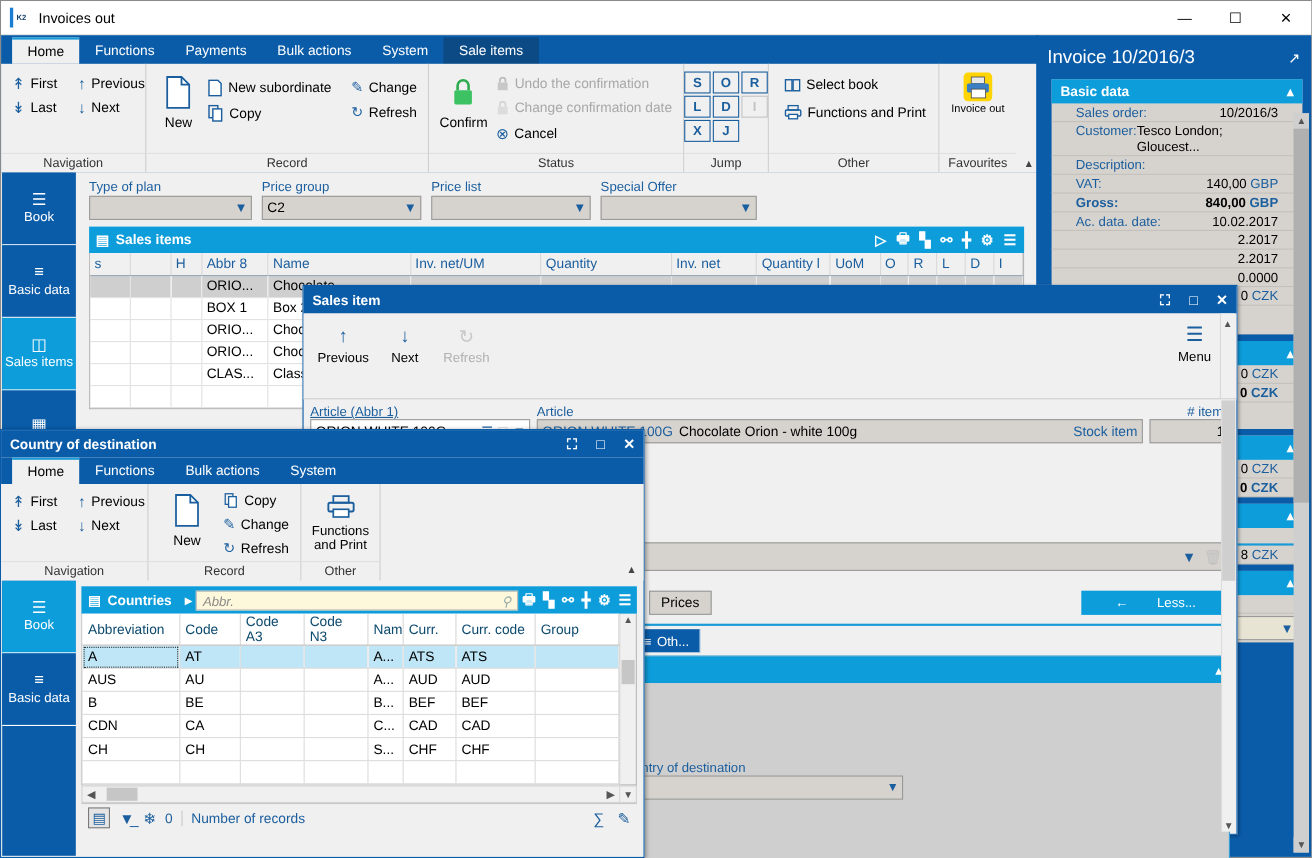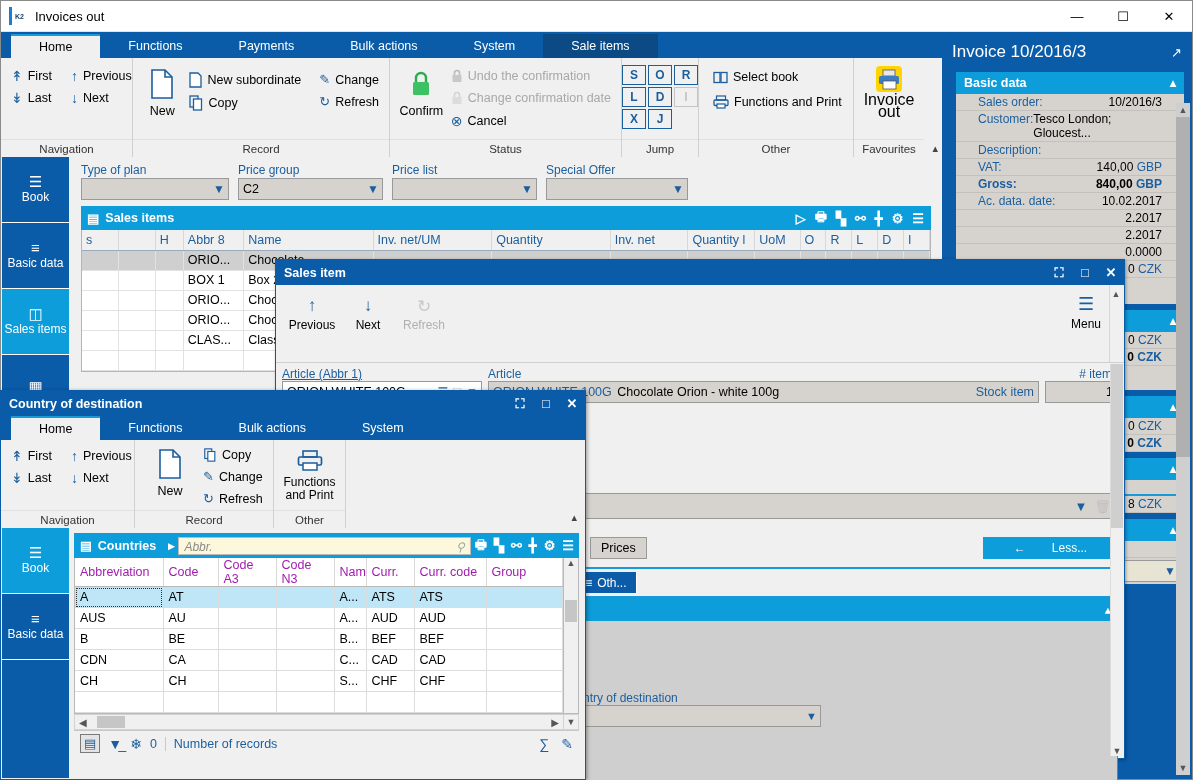--- a/index.html
+++ b/index.html
@@ -18,21 +18,21 @@
   #mainwin{position:absolute;inset:0;border:1px solid #8a8a8a;background:#f0f0f0;}
   #titlebar{height:31px;background:#fff;display:flex;align-items:center;border-bottom:1px solid #e3e3e3;}
   #titlebar .ttl{margin-left:8px;font-size:13px;}
   #appicon{width:18px;height:18px;margin-left:8px;background:#fff;border-left:3px solid #1a7fd4;display:flex;align-items:center;justify-content:center;font-size:7px;font-weight:bold;color:#14406e;}
   .wbtns{margin-left:auto;display:flex;height:31px;}
   .wbtn{width:46px;height:31px;display:flex;align-items:center;justify-content:center;font-size:13px;color:#000;}
 
   
   #ribbon{position:absolute;top:31px;left:0;width:943px;height:125px;background:#0a5ca8;}
   #tabs{height:26px;display:flex;align-items:flex-end;padding-left:10px;}
-  .tab{height:24px;padding:0 28px;display:flex;align-items:center;color:#fff;font-size:12.5px;}
+  .tab{height:24px;padding:0 14px;display:flex;align-items:center;color:#fff;font-size:12.5px;}
   .tab.active{background:#f0f0f0;color:#000;border-top:2px solid #1a9ad6;}
   .tab.ctx{background:#0c4a85;color:#fff;}
   #ribbonbody{position:absolute;top:26px;left:0;right:0;bottom:0;background:#f0f0f0;display:flex;}
   .rgrp{height:99px;display:flex;flex-direction:column;border-right:1px solid #d0d0d0;}
   .rgrp .gbody{flex:1;display:flex;align-items:flex-start;padding:4px 6px 0 6px;}
   .rgrp .glabel{height:18px;font-size:11.5px;color:#333;display:flex;align-items:center;justify-content:center;border-top:1px solid #e0e0e0;}
   .smallbtn{display:flex;align-items:center;gap:5px;font-size:12.5px;padding:2px 4px;white-space:nowrap;}
   .smallbtn.dim{color:#a8a8a8;}
   .bigbtn{display:flex;flex-direction:column;align-items:center;width:58px;padding-top:2px;font-size:12.5px;}
   .bigbtn .ic{height:40px;display:flex;align-items:center;justify-content:center;}
@@ -106,21 +106,21 @@
 
   
   #countrywin{position:absolute;left:0px;top:390px;width:586px;height:390px;background:#f0f0f0;border:1px solid #0a5ca8;box-shadow:1px 1px 4px rgba(0,0,0,.4);}
   #cwtabs{height:24px;background:#0a5ca8;display:flex;align-items:flex-end;padding-left:10px;}
   #cwribbon{height:88px;background:#f0f0f0;display:flex;position:relative;}
   #cwvtabs{position:absolute;left:1px;top:137px;width:67px;bottom:1px;background:#0a5ca8;}
   #cwbody{position:absolute;left:68px;top:137px;right:1px;bottom:1px;background:#f0f0f0;padding:5px;}
   #ctblbar{height:25px;background:#0d9ddb;display:flex;align-items:center;color:#fff;font-weight:bold;font-size:12.5px;}
   .srchbox{background:#fdf8dc;border:1px solid #b9b9b9;height:18px;flex:1;margin:0 4px;display:flex;align-items:flex-end;padding:0 5px;color:#8a8a8a;font-style:italic;font-size:12px;font-weight:normal;}
   table.ctbl{border-collapse:collapse;width:100%;font-size:12.5px;table-layout:fixed;background:#fff;}
-  table.ctbl th{background:#fff;color:#a21caf;font-weight:normal;border-right:1px solid #d8d8d8;border-bottom:1px solid #b9b9b9;height:21px;padding:0 5px;text-align:left;}
+  table.ctbl th{background:#fff;color:#0c4a6e;font-weight:normal;border-right:1px solid #d8d8d8;border-bottom:1px solid #b9b9b9;height:21px;padding:0 5px;text-align:left;}
   table.ctbl td{border-right:1px solid #dcdcdc;border-bottom:1px solid #dcdcdc;height:21px;padding:0 5px;white-space:nowrap;overflow:hidden;}
   tr.csel td{background:#bfe6f7;}
   tr.csel td:first-child{outline:1px dotted #333;outline-offset:-2px;}
   #cfooter{height:26px;display:flex;align-items:center;gap:8px;border-top:1px solid #c8c8c8;background:#f0f0f0;padding:0 6px;color:#1b5e9e;font-size:12.5px;}
   #chscroll{height:16px;background:#f0f0f0;border:1px solid #d2d2d2;display:flex;align-items:center;}
   .sbthumb{width:28px;height:12px;background:#c6c6c6;margin-left:10px;}
 </style>
 </head>
 <body>
 
@@ -292,21 +292,21 @@
           <div class="gbody" style="justify-content:center;">
             <div class="bigbtn" style="width:64px">
               <div class="ic" style="height:30px">
                 <svg width="28" height="28" viewBox="0 0 28 28">
                     <rect x="1" y="1" width="26" height="26" rx="4" fill="#ffd400"></rect>
                     <rect x="8" y="5" width="12" height="6" fill="#e8e8e8" stroke="#555" stroke-width=".8"></rect>
                     <rect x="4" y="11" width="20" height="8" rx="1.5" fill="#3b7ec4"></rect>
                     <rect x="8" y="16" width="13" height="8" fill="#fff" stroke="#555" stroke-width=".8"></rect>
                   </svg>
               </div>
-              <div style="font-size:16px;line-height:12px;text-align:center;">Invoice out</div>
+              <div style="font-size:10px;line-height:12px;text-align:center;">Invoice out</div>
             </div>
           </div>
           <div class="glabel">Favourites</div>
         </div>
 
         <div class="ribcollapse">▴</div>
       </div>
     </div>
 
     <div id="vtabs">

